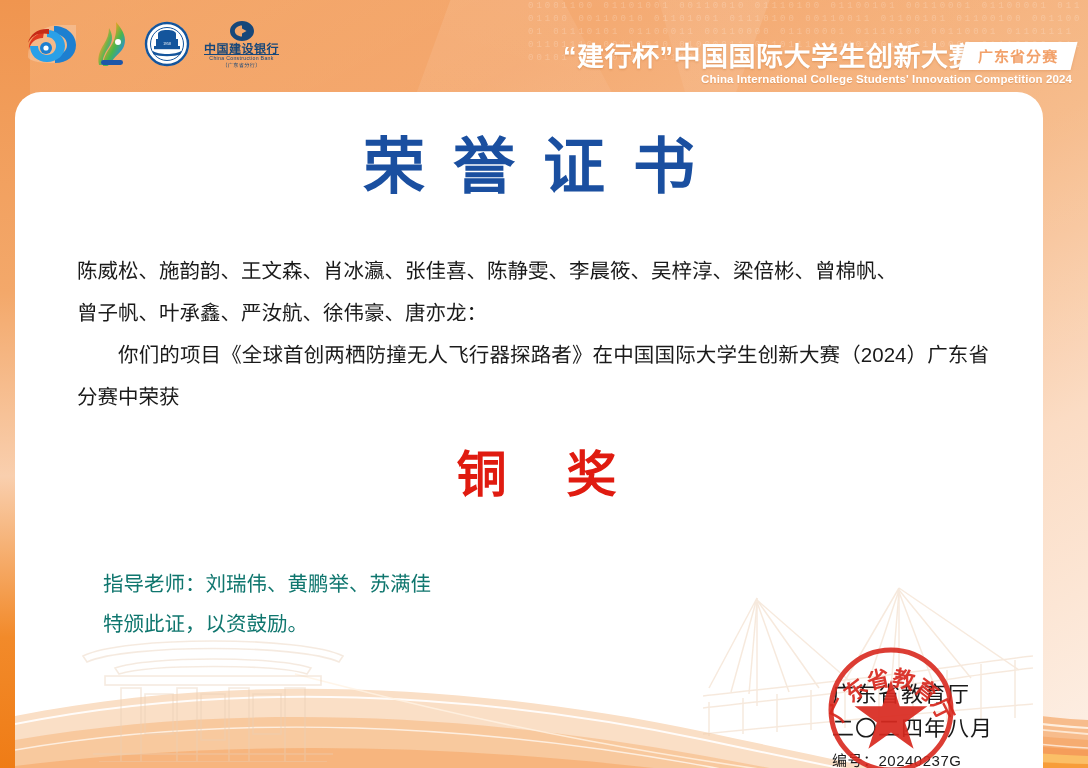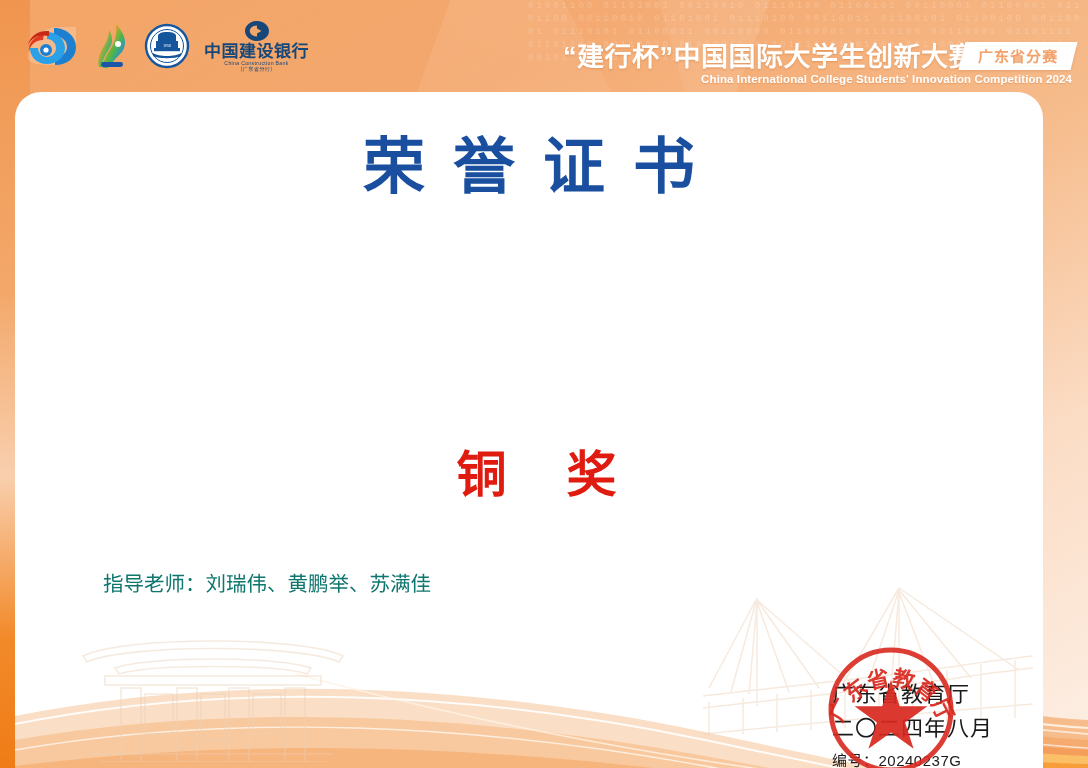--- a/index.html
+++ b/index.html
@@ -65,21 +65,21 @@
   .wm-bridge{ right: 10px; bottom: 70px; width: 330px; height: 170px; }
 
   
   .header { position: absolute; left: 0; top: 0; width: 1088px; height: 92px; }
   .logos {
     position: absolute; left: 24px; top: 20px;
     display: flex; align-items: center; gap: 14px;
   }
   .logo { display: block; }
   .ccb-wrap { display: flex; flex-direction: column; align-items: center; gap: 1px; }
-  .ccb-cn { font-size: 17px; font-weight: bold; color: #16477a; letter-spacing: .5px; line-height: 1; }
+  .ccb-cn { font-size: 12px; font-weight: bold; color: #16477a; letter-spacing: .5px; line-height: 1; text-decoration: underline; }
   .ccb-en { font-size: 5.2px; color: #16477a; letter-spacing: .3px; line-height: 1; }
   .ccb-br { font-size: 5.2px; color: #16477a; letter-spacing: .3px; line-height: 1; }
 
   .title-block {
     position: absolute; right: 16px; top: 22px;
     display: flex; align-items: flex-end; gap: 10px;
   }
   .title-texts { text-align: right; margin-top: 20px; }
   .title-cn {
     font-size: 27px; font-weight: bold; color: #ffffff;
@@ -269,27 +269,33 @@
         <path d="M196,4 L140,100 M196,6 L164,102 M196,8 L188,104 M196,8 L230,98 M196,6 L268,94 M196,4 L316,86"></path>
         <path d="M0,112 C70,104 150,96 240,84 C280,78 310,74 330,72"></path>
         <path d="M0,124 C70,116 150,108 240,96 C280,90 310,86 330,84"></path>
         <path d="M6,118 L6,152 M40,114 L40,150 M74,110 L74,148 M108,106 L108,146 M142,102 L142,144 M176,98 L176,142 M210,92 L210,140 M244,86 L244,138 M278,80 L278,136 M312,76 L312,134"></path>
         <path d="M0,150 C80,142 180,132 330,120"></path>
       </g>
     </svg>
 
     <div class="cert-title">荣誉证书</div>
 
+    <div class="body-text">
+      <p>陈威松、施韵韵、王文森、肖冰瀛、张佳喜、陈静雯、李晨筱、吴梓淳、梁倍彬、曾棉帆、</p>
+      <p>曾子帆、叶承鑫、严汝航、徐伟豪、唐亦龙：</p>
+      <p class="indent">你们的项目《全球首创两栖防撞无人飞行器探路者》在中国国际大学生创新大赛（2024）广东省分赛中荣获</p>
+    </div>
 
     <div class="award">
       <span>铜</span><span class="gap"></span><span>奖</span>
     </div>
 
     <div class="teachers">
       <div>指导老师：刘瑞伟、黄鹏举、苏满佳</div>
+      <div>特颁此证，以资鼓励。</div>
     </div>
 
     <div class="sign-block">
       <div class="sign-org">广东省教育厅</div>
       <div class="sign-date">二〇二四年八月</div>
       <div class="sign-no">编号：20240237G</div>
     </div>
 
     <svg class="seal" viewBox="0 0 152 152">
       <defs>

